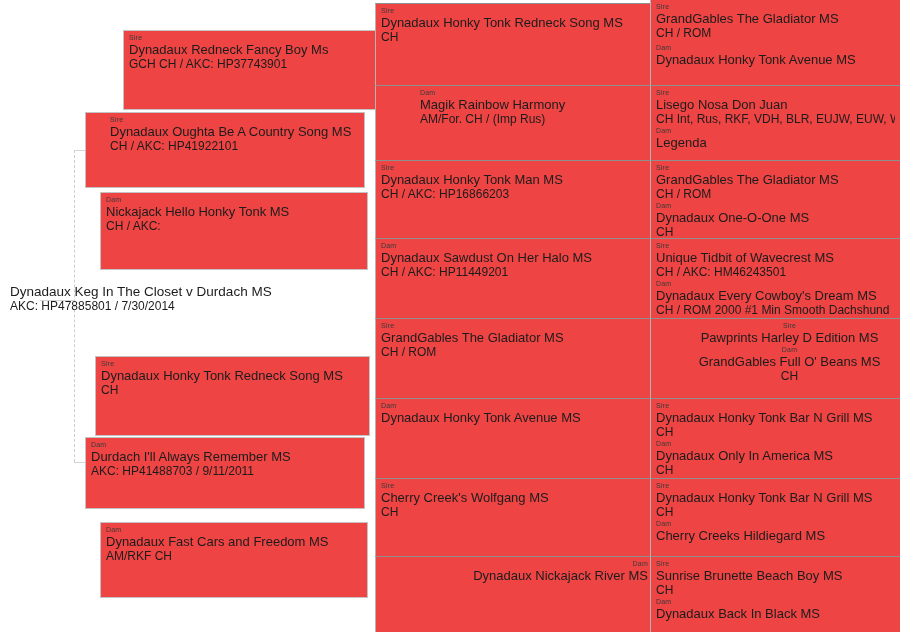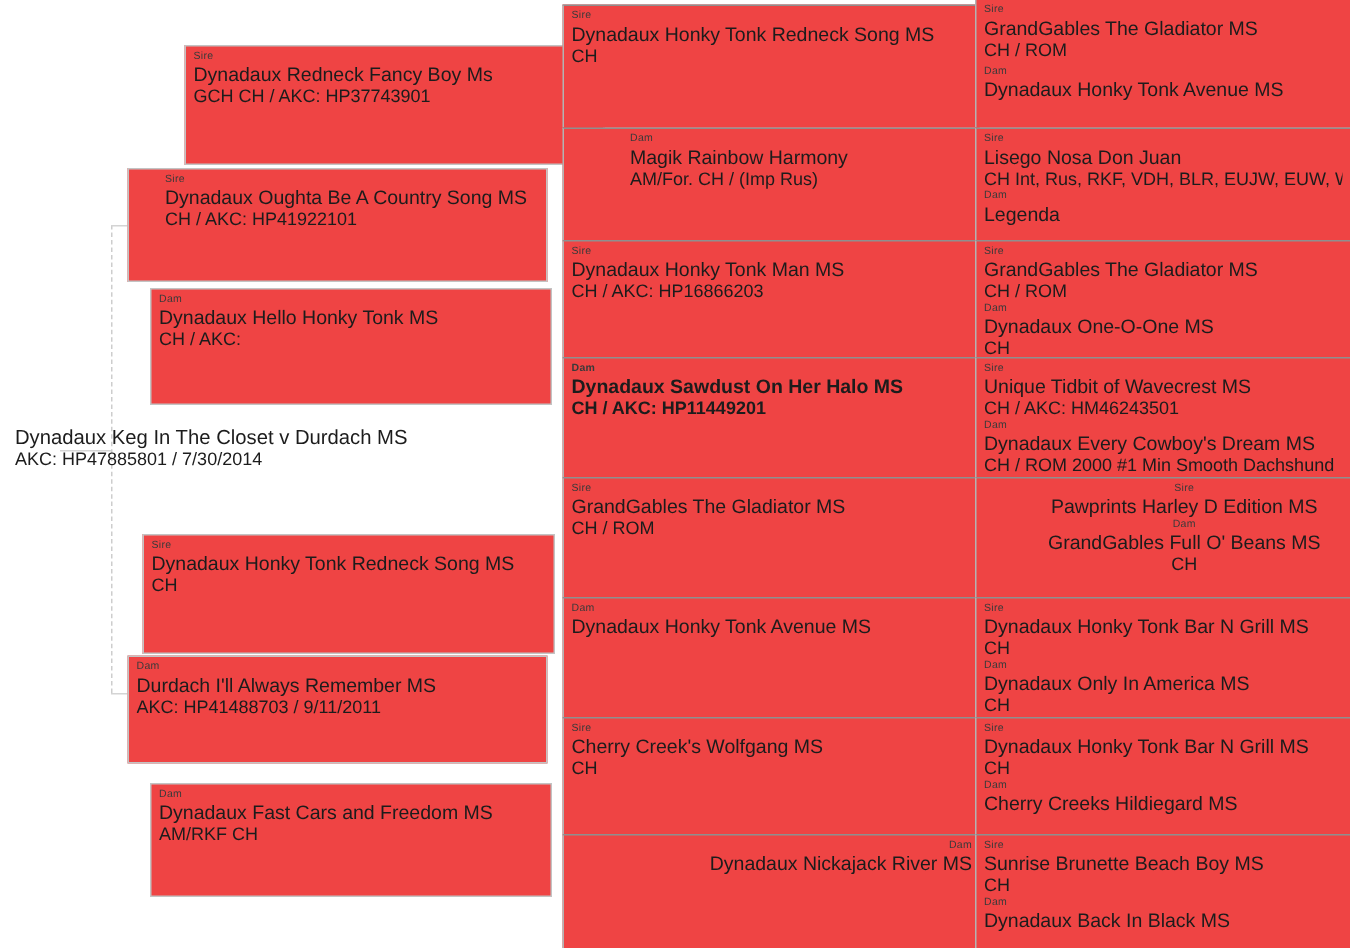--- a/index.html
+++ b/index.html
@@ -47,21 +47,21 @@
     <div class="doginfo">AKC: HP41488703 /  9/11/2011</div>
   </div>
 
   <div class="pbox left-box" style="left:95px;top:30px;width:280px;height:80px;margin-left:28px;">
     <div class="role">Sire</div>
     <div class="dogname">Dynadaux Redneck Fancy Boy Ms</div>
     <div class="doginfo">GCH CH / AKC: HP37743901</div>
   </div>
   <div class="pbox left-box" style="left:100px;top:192px;width:268px;height:78px;">
     <div class="role">Dam</div>
-    <div class="dogname">Dynadaux Hello Honky Tonk  MS</div>
+    <div class="dogname">Nickajack Hello Honky Tonk  MS</div>
     <div class="doginfo">CH / AKC:</div>
   </div>
   <div class="pbox left-box" style="left:95px;top:356px;width:275px;height:80px;">
     <div class="role">Sire</div>
     <div class="dogname">Dynadaux Honky Tonk Redneck Song MS</div>
     <div class="doginfo">CH</div>
   </div>
   <div class="pbox left-box" style="left:100px;top:522px;width:268px;height:76px;">
     <div class="role">Dam</div>
     <div class="dogname">Dynadaux Fast Cars and Freedom MS</div>
@@ -76,21 +76,21 @@
   <div class="pbox mid-box" style="left:375px;top:85px;width:278px;height:75px;padding-left:44px;">
     <div class="role">Dam</div>
     <div class="dogname">Magik Rainbow Harmony</div>
     <div class="doginfo">AM/For. CH / (Imp Rus)</div>
   </div>
   <div class="pbox mid-box" style="left:375px;top:160px;width:278px;height:78px;">
     <div class="role">Sire</div>
     <div class="dogname">Dynadaux Honky Tonk Man MS</div>
     <div class="doginfo">CH / AKC: HP16866203</div>
   </div>
-  <div class="pbox mid-box" style="left:375px;top:238px;width:278px;height:80px;font-weight:bold;">
+  <div class="pbox mid-box" style="left:375px;top:238px;width:278px;height:80px;">
     <div class="role">Dam</div>
     <div class="dogname">Dynadaux Sawdust On Her Halo MS</div>
     <div class="doginfo">CH / AKC: HP11449201</div>
   </div>
   <div class="pbox mid-box" style="left:375px;top:318px;width:278px;height:80px;">
     <div class="role">Sire</div>
     <div class="dogname">GrandGables The Gladiator MS</div>
     <div class="doginfo">CH / ROM</div>
   </div>
   <div class="pbox mid-box" style="left:375px;top:398px;width:278px;height:80px;">

